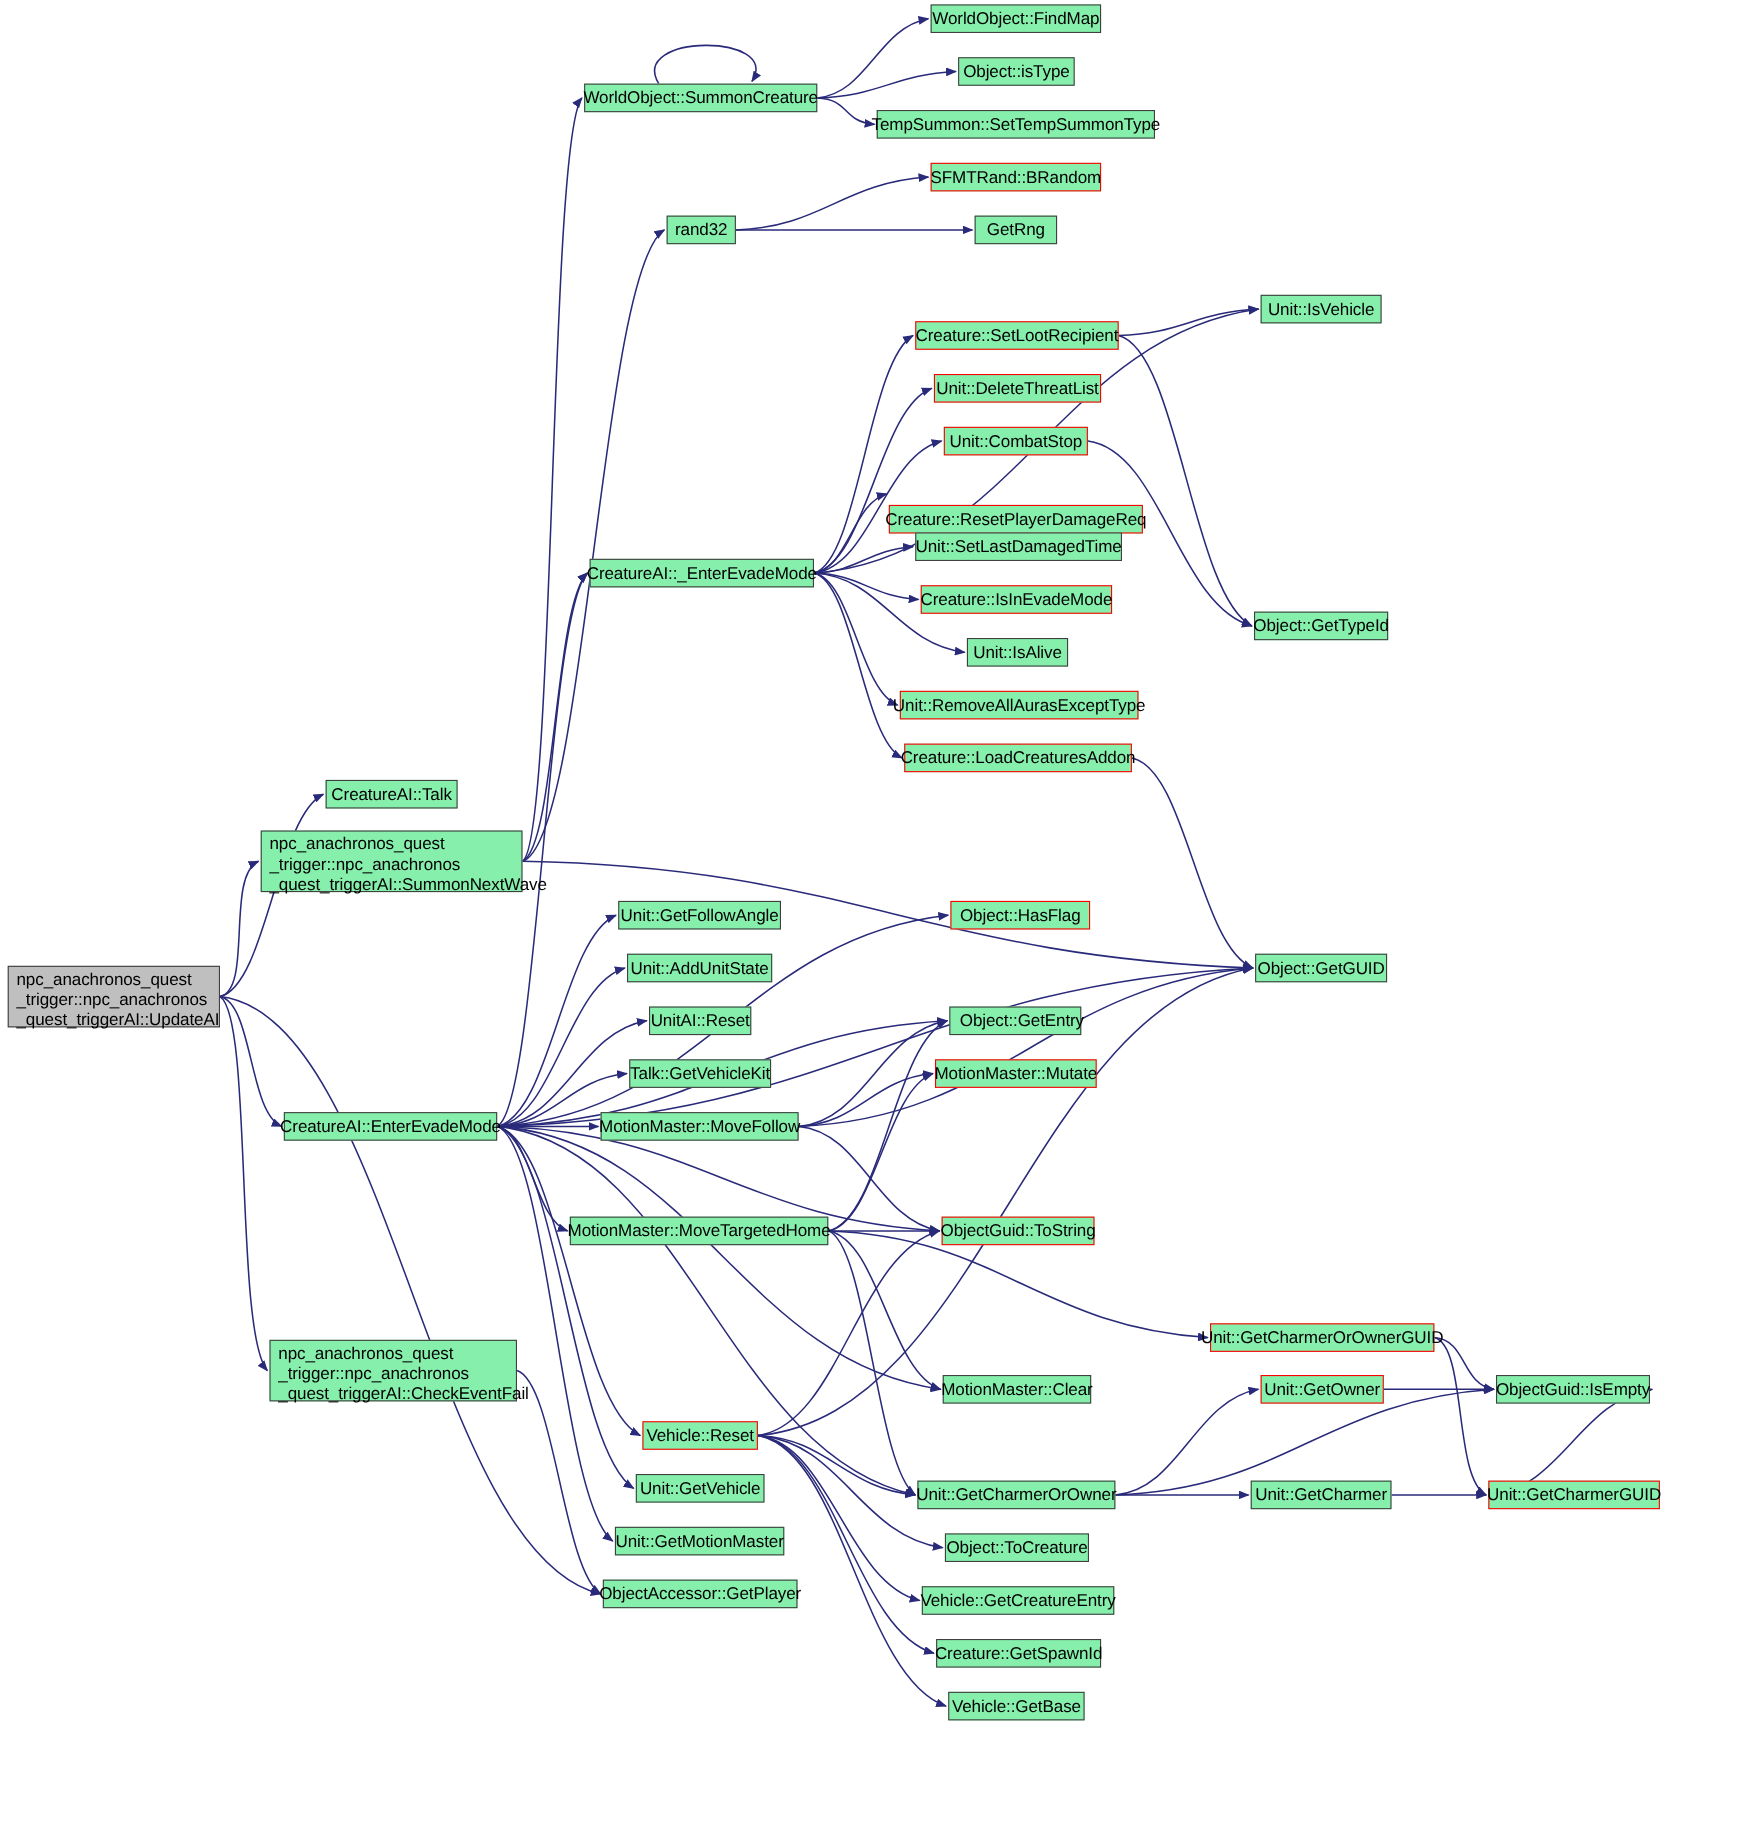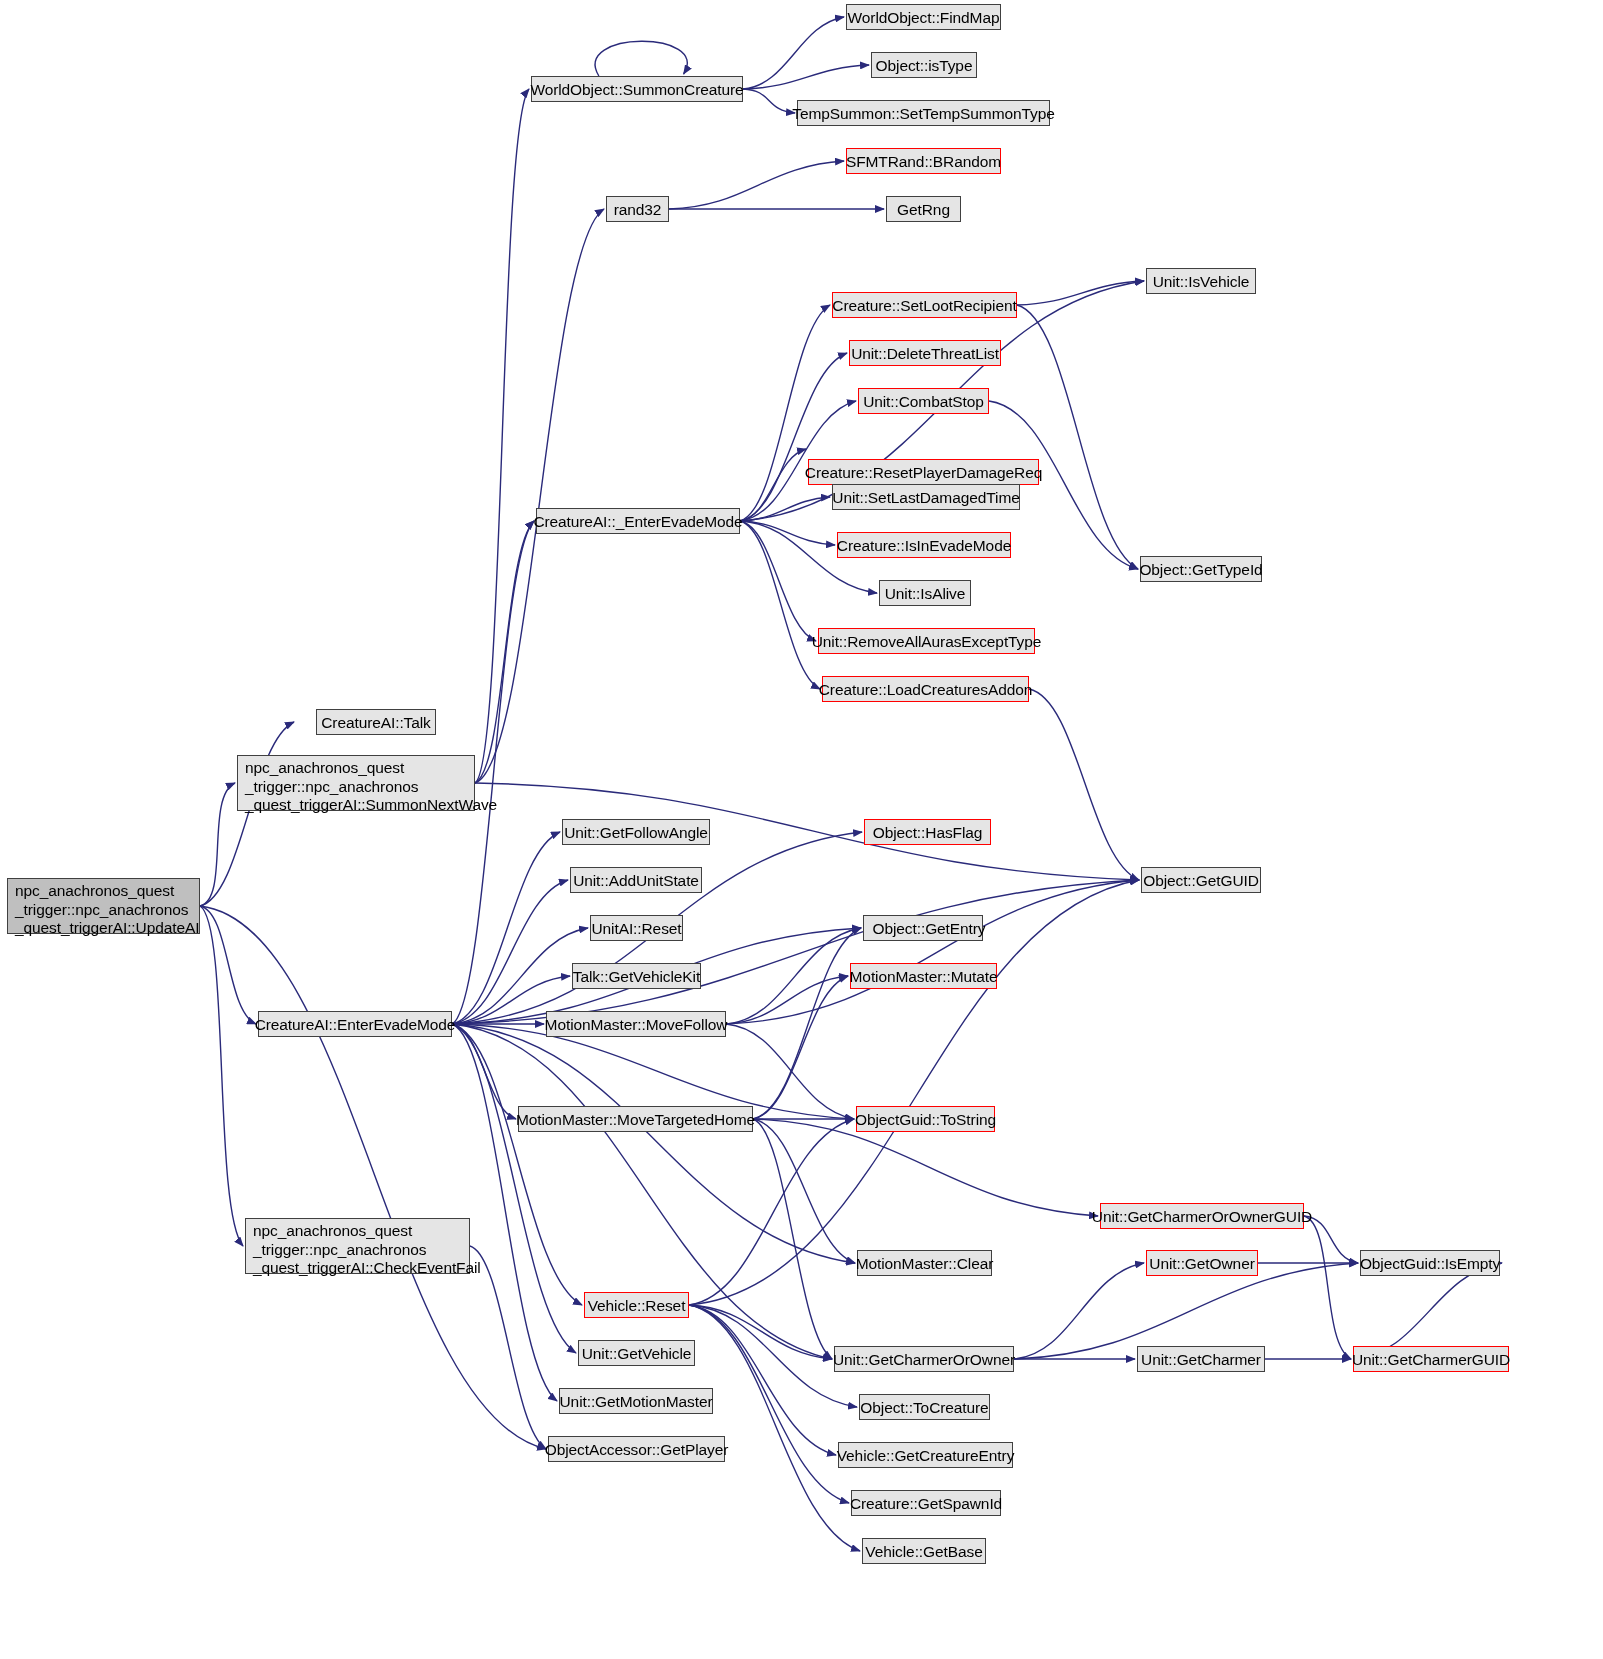--- a/index.html
+++ b/index.html
@@ -22,21 +22,21 @@
     width: 1603px;
     height: 1659px;
     pointer-events: none;
   }
   .node {
     position: absolute;
     box-sizing: border-box;
     display: flex;
     align-items: center;
     justify-content: center;
-    background: #e5e5e5;
+    background: #86efac;
     border: 1px solid #404040;
     color: #000000;
     font-size: 15.5px;
     line-height: 17px;
     letter-spacing: -0.1px;
     white-space: pre;
     text-align: center;
     padding: 0 4px;
     cursor: pointer;
   }
@@ -143,21 +143,21 @@
   <div id="nodes">
       <div class="node root multiline" style="left: 7px; top: 878px; width: 193px; height: 56px;">npc_anachronos_quest
 _trigger::npc_anachronos
 _quest_triggerAI::UpdateAI</div>
       <div class="node multiline" style="left: 237px; top: 755px; width: 238px; height: 56px;">npc_anachronos_quest
 _trigger::npc_anachronos
 _quest_triggerAI::SummonNextWave</div>
       <div class="node multiline" style="left: 245px; top: 1218px; width: 225px; height: 56px;">npc_anachronos_quest
 _trigger::npc_anachronos
 _quest_triggerAI::CheckEventFail</div>
-      <div class="node" style="left: 296px; top: 709px; width: 120px; height: 26px; margin-left: 20px;">CreatureAI::Talk</div>
+      <div class="node" style="left: 296px; top: 709px; width: 120px; height: 26px;">CreatureAI::Talk</div>
       <div class="node" style="left: 531px; top: 76px; width: 212px; height: 26px;">WorldObject::SummonCreature</div>
       <div class="node" style="left: 846px; top: 4px; width: 155px; height: 26px;">WorldObject::FindMap</div>
       <div class="node" style="left: 871px; top: 52px; width: 106px; height: 26px;">Object::isType</div>
       <div class="node" style="left: 797px; top: 100px; width: 253px; height: 26px;">TempSummon::SetTempSummonType</div>
       <div class="node" style="left: 606px; top: 196px; width: 63px; height: 26px;">rand32</div>
       <div class="node red" style="left: 846px; top: 148px; width: 155px; height: 26px;">SFMTRand::BRandom</div>
       <div class="node" style="left: 886px; top: 196px; width: 75px; height: 26px;">GetRng</div>
       <div class="node" style="left: 1146px; top: 268px; width: 110px; height: 26px;">Unit::IsVehicle</div>
       <div class="node red" style="left: 832px; top: 292px; width: 185px; height: 26px;">Creature::SetLootRecipient</div>
       <div class="node red" style="left: 849px; top: 340px; width: 152px; height: 26px;">Unit::DeleteThreatList</div>

